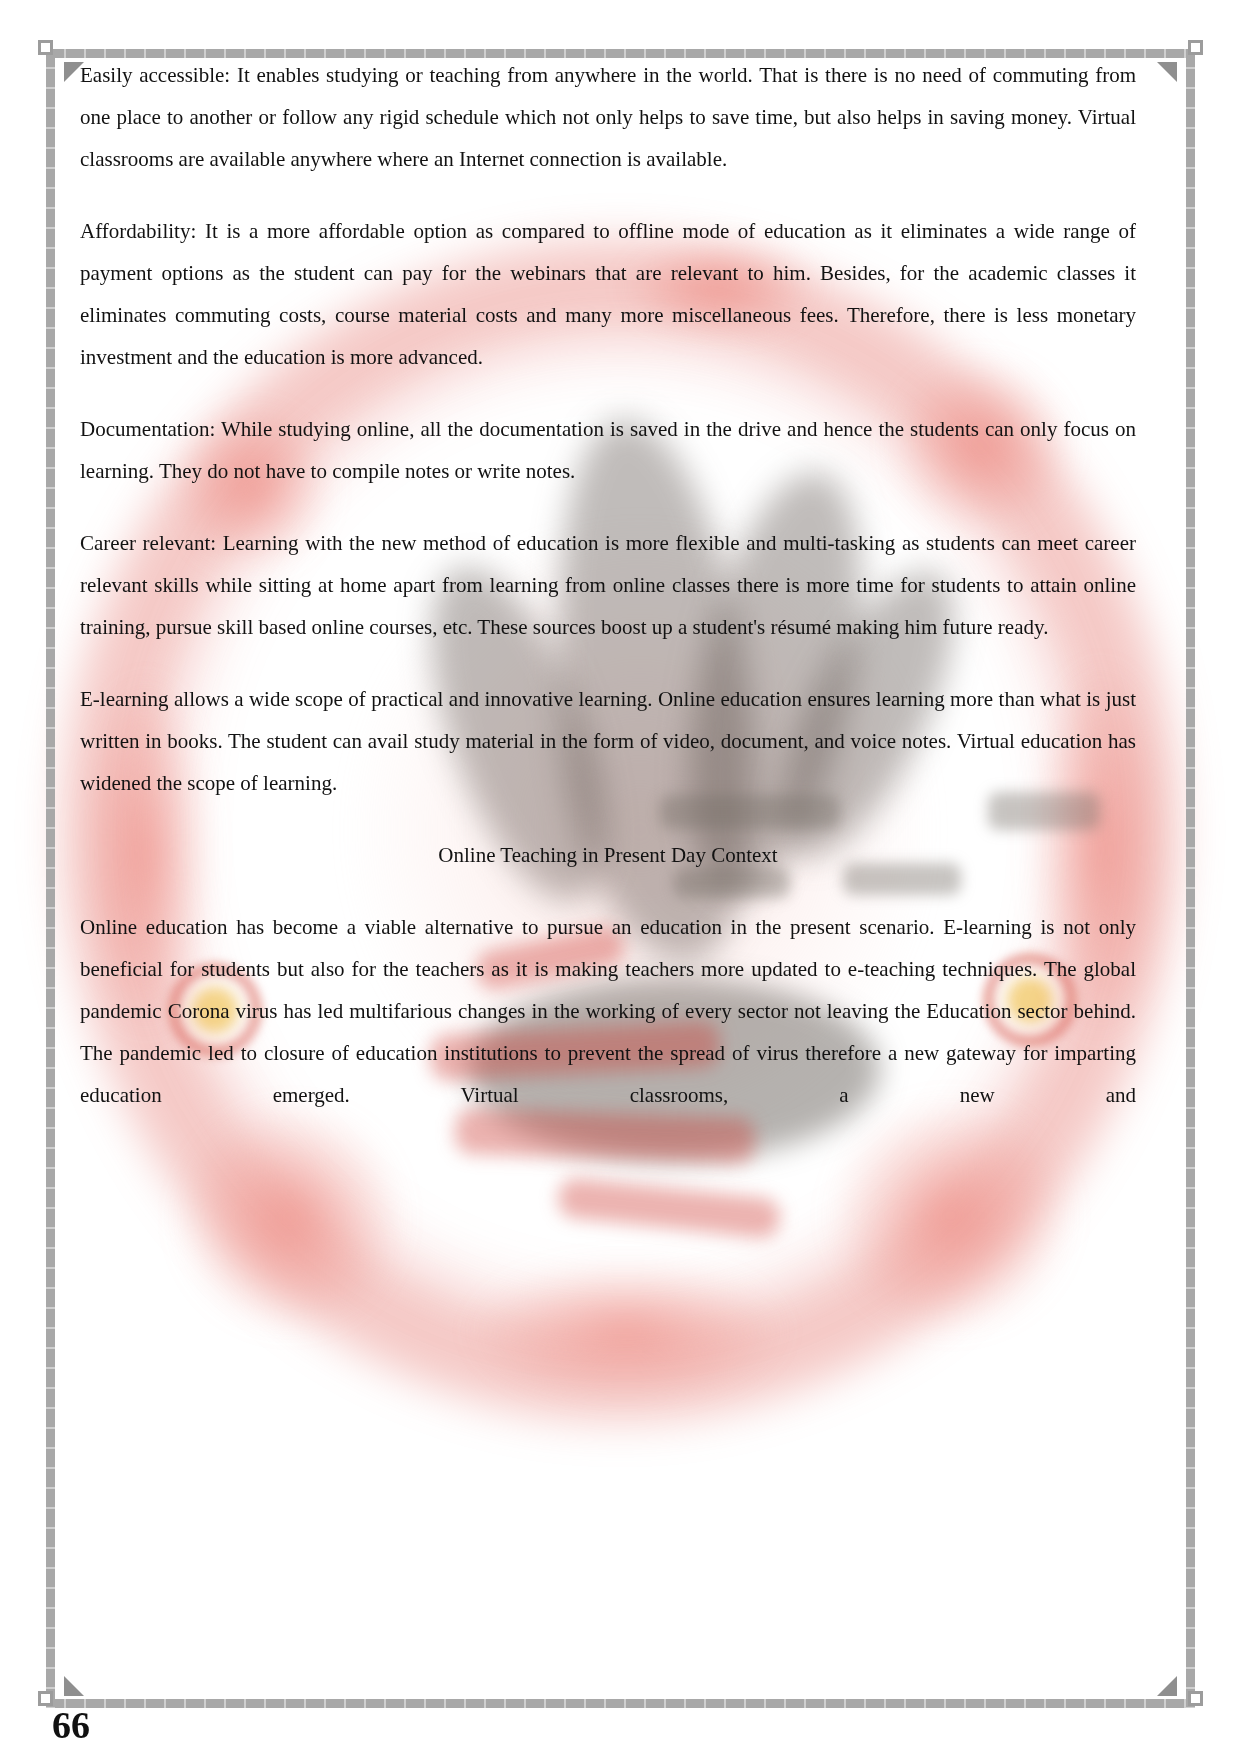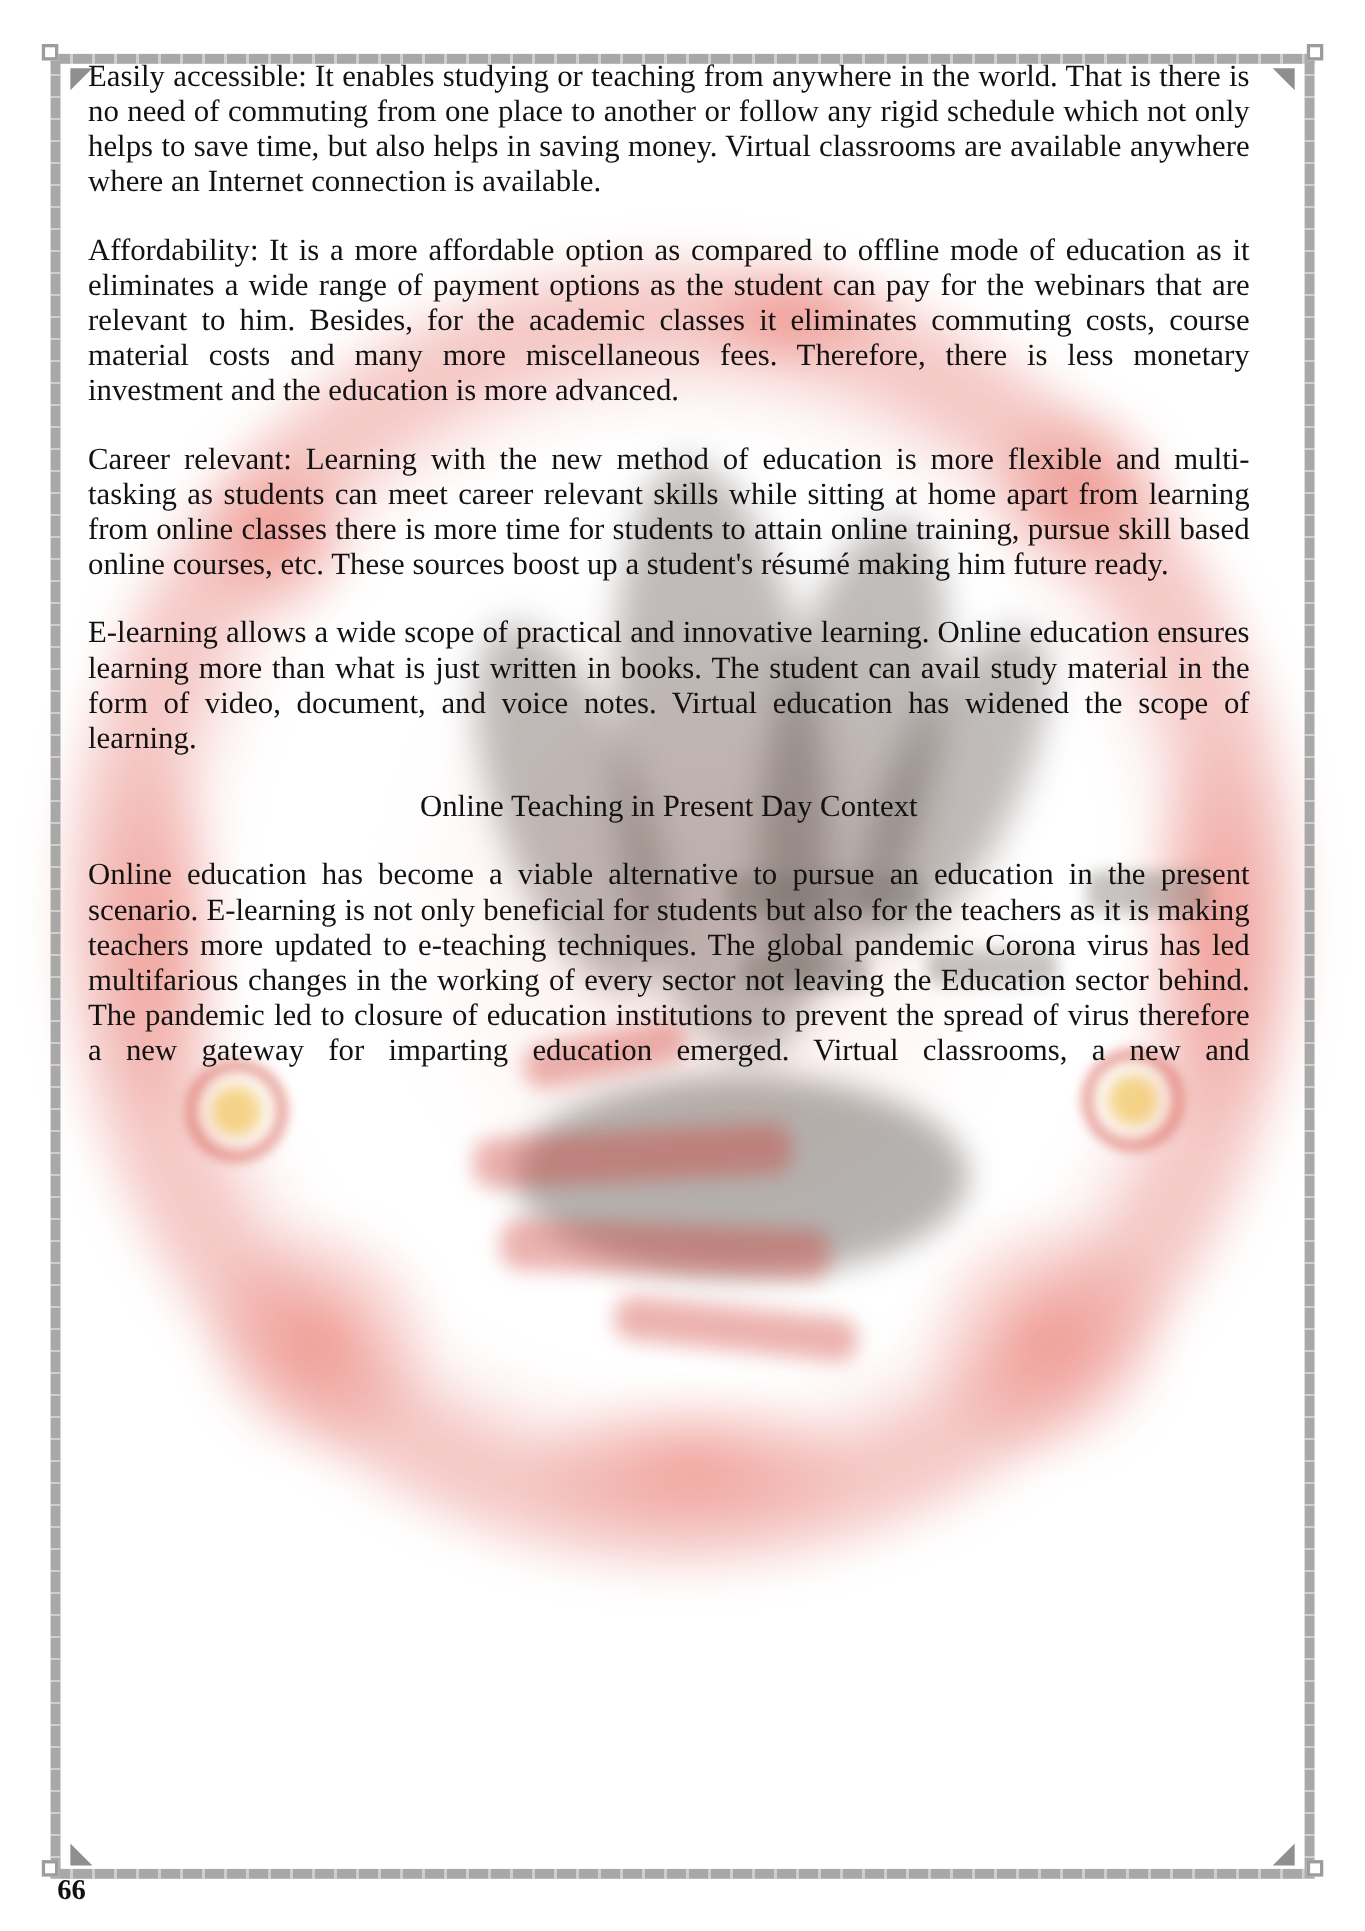--- a/index.html
+++ b/index.html
@@ -87,31 +87,31 @@
   .tri.bl { left:64px;   top:1676px; border-bottom:20px solid #8f8f8f; border-right:20px solid transparent; }
   .tri.br { left:1157px; top:1676px; border-bottom:20px solid #8f8f8f; border-left:20px solid transparent; }
 
   
   .content {
     position:absolute; z-index:3;
     left:80px; top:54px; width:1056px;
   }
   .content p {
     margin:0 0 30px 0;
-    font-size:28px;
-    line-height:32px;
+    font-size:21px;
+    line-height:42px;
     text-align:justify;
     text-justify:inter-word;
   }
   .content p.heading { text-align:center; }
   .content p.p-last { text-align-last:justify; margin-bottom:0; }
   .page-number {
     position:absolute; z-index:3;
     left:52px; top:1703px;
-    font-size:26px; font-weight:bold; color:#111111;
+    font-size:38px; font-weight:bold; color:#111111;
   }
 </style>
 </head>
 <body>
 
 <div class="page">
 
   <div class="watermark" aria-hidden="true">
     <div class="wm wm-ring"></div>
     <div class="wm wm-ring2"></div>
@@ -152,20 +152,21 @@
     <div class="cs br"></div>
     <div class="tri tl"></div>
     <div class="tri tr"></div>
     <div class="tri bl"></div>
     <div class="tri br"></div>
   </div>
 
   <main class="content">
     <p>Easily accessible: It enables studying or teaching from anywhere in the world. That is there is no need of commuting from one place to another or follow any rigid schedule which not only helps to save time, but also helps in saving money. Virtual classrooms are available anywhere where an Internet connection is available.</p>
     <p>Affordability: It is a more affordable option as compared to offline mode of education as it eliminates a wide range of payment options as the student can pay for the webinars that are relevant to him. Besides, for the academic classes it eliminates commuting costs, course material costs and many more miscellaneous fees. Therefore, there is less monetary investment and the education is more advanced.</p>
+    <p>Documentation: While studying online, all the documentation is saved in the drive and hence the students can only focus on learning. They do not have to compile notes or write notes.</p>
     <p>Career relevant: Learning with the new method of education is more flexible and multi-tasking as students can meet career relevant skills while sitting at home apart from learning from online classes there is more time for students to attain online training, pursue skill based online courses, etc. These sources boost up a student's résumé making him future ready.</p>
     <p>E-learning allows a wide scope of practical and innovative learning. Online education ensures learning more than what is just written in books. The student can avail study material in the form of video, document, and voice notes. Virtual education has widened the scope of learning.</p>
     <p class="heading">Online Teaching in Present Day Context</p>
     <p class="p-last">Online education has become a viable alternative to pursue an education in the present scenario. E-learning is not only beneficial for students but also for the teachers as it is making teachers more updated to e-teaching techniques. The global pandemic Corona virus has led multifarious changes in the working of every sector not leaving the Education sector behind. The pandemic led to closure of education institutions to prevent the spread of virus therefore a new gateway for imparting education emerged. Virtual classrooms, a new and</p>
   </main>
 
   <div class="page-number">66</div>
 
 </div>
 

